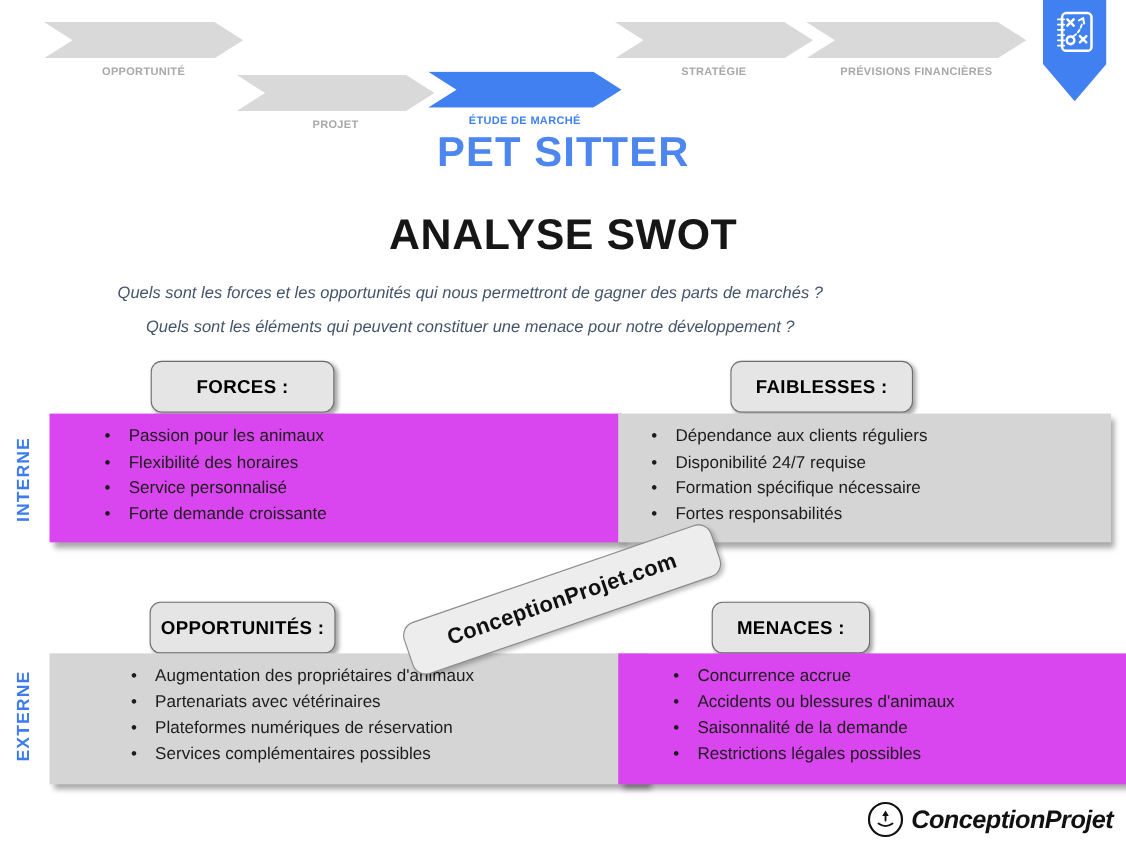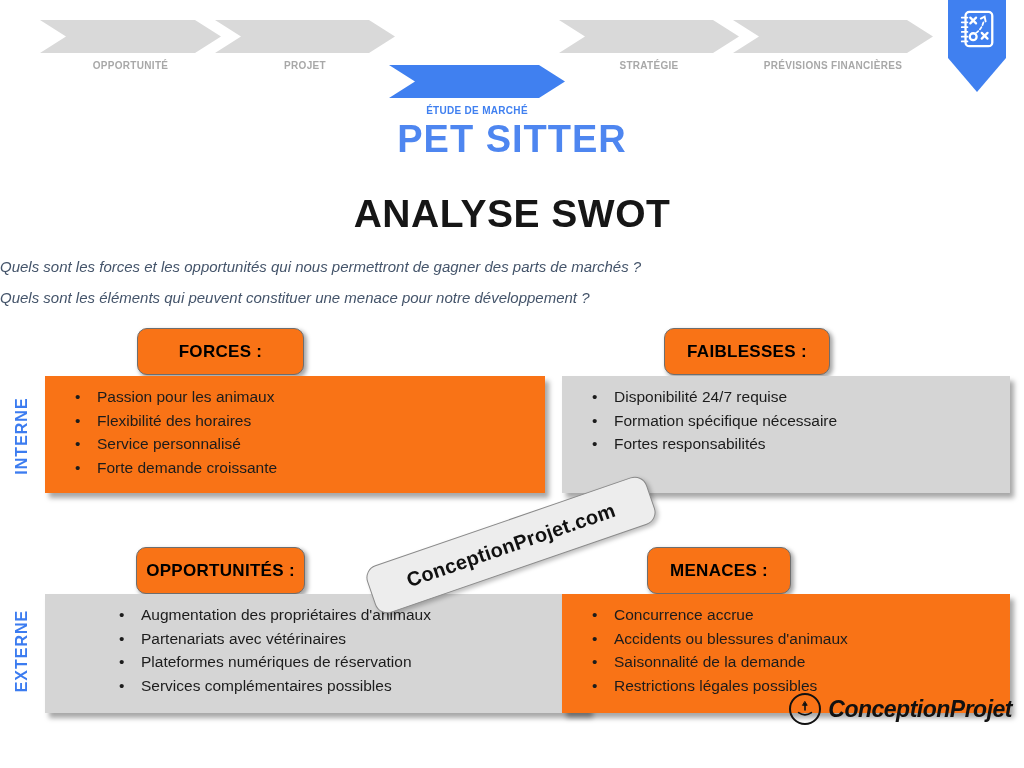--- a/index.html
+++ b/index.html
@@ -5,21 +5,21 @@
   html,body{margin:0;padding:0;background:#fff;}
   .canvas{
     position:relative;width:1024px;height:768px;background:#ffffff;overflow:hidden;
     font-family:"Liberation Sans", sans-serif;
   }
 
   
   .crumbs{position:absolute;left:40px;top:20px;display:flex;}
   .step{position:relative;}
   .step + .step{margin-left:-6px;}
-  .s1{width:181px;}.s2{width:180px;}.s3{width:176px;margin-top:45px;}.s4{width:180px;}.s5{width:200px;}
+  .s1{width:181px;}.s2{width:180px;margin-top:48px;}.s3{width:176px;margin-top:45px;}.s4{width:180px;}.s5{width:200px;}
   .chev{
     height:33px;background:#d9d9d9;
     clip-path:polygon(0 0, calc(100% - 26px) 0, 100% 50%, calc(100% - 26px) 100%, 0 100%, 26px 50%);
   }
   .lbl{
     margin-top:7px;text-align:center;font-size:10px;font-weight:bold;
     color:#a8a8a8;letter-spacing:.3px;white-space:nowrap;
   }
   .step.active .chev{background:#4080f0;}
   .step.active .lbl{color:#4080f0;}
@@ -34,43 +34,43 @@
   
   .ptitle{
     position:absolute;left:0;top:118px;width:1024px;text-align:center;
     font-size:38px;font-weight:bold;color:#4e86f0;letter-spacing:1px;
   }
   .stitle{
     position:absolute;left:0;top:192px;width:1024px;text-align:center;
     font-size:39px;font-weight:bold;color:#161616;letter-spacing:.5px;
   }
   .q{
-    position:absolute;left:0;width:855px;text-align:left;font-style:italic;
+    position:absolute;left:0;width:855px;text-align:center;font-style:italic;
     font-size:15px;color:#44546a;font-weight:500;
   }
   .q1{top:258px;}.q2{top:289px;}
 
   
   .hbox{
-    position:absolute;height:47px;box-sizing:border-box;background:#f97316;
+    position:absolute;height:47px;box-sizing:border-box;background:#e5e5e5;
     border:1.6px solid #6e6e6e;border-radius:10px;
     box-shadow:2.5px 2.5px 4px rgba(0,0,0,.35);
     display:flex;align-items:center;justify-content:center;
     font-size:17px;font-weight:bold;color:#000;letter-spacing:.3px;
   }
   .h-forces{left:137px;top:328px;width:167px;}
   .h-faiblesses{left:635px;top:328px;width:166px;margin-left:29px;}
   .h-opportunites{left:136px;top:547px;width:169px;}
   .h-menaces{left:647px;top:547px;width:144px;}
 
   
   .panel{
     position:absolute;box-shadow:4px 5px 5px rgba(0,0,0,.35);
   }
-  .blue{background:#f97316;}
+  .blue{background:#d946ef;padding-left:20px;}
   .gray{background:#d5d5d5;}
   .p-forces{left:45px;top:376px;width:500px;height:117px;}
   .p-faiblesses{left:562px;top:376px;width:448px;height:117px;}
   .p-opportunites{left:45px;top:594px;width:500px;height:119px;padding-left:44px;}
   .p-menaces{left:562px;top:594px;width:448px;height:119px;}
   .panel ul{list-style:none;margin:0;padding:9px 0 0 0;}
   .panel li{
     position:relative;padding-left:52px;line-height:23.5px;
     font-size:15.5px;color:#1c1c1c;
   }
@@ -90,21 +90,21 @@
     position:absolute;left:363px;top:520px;width:296px;height:50px;box-sizing:border-box;
     background:#ededed;border:1.6px solid #8a8a8a;border-radius:13px;
     transform:rotate(-19deg);
     box-shadow:2px 3px 4px rgba(0,0,0,.25);
     display:flex;align-items:center;justify-content:center;
     font-size:20px;font-weight:bold;color:#111;letter-spacing:.3px;
   }
 
   
   .footer{
-    position:absolute;right:12px;top:693px;display:flex;align-items:center;gap:7px;
+    position:absolute;right:12px;top:729px;display:flex;align-items:center;gap:7px;
   }
   .brand-circle{
     width:32px;height:32px;border:2.5px solid #111;border-radius:50%;
     display:flex;align-items:center;justify-content:center;box-sizing:border-box;
   }
   .brand-name{
     font-size:23px;font-weight:bold;font-style:italic;color:#111;letter-spacing:-.5px;
   }
 </style>
 </head>
@@ -172,20 +172,21 @@
   <div class="panel blue p-forces">
     <ul>
       <li><span>Passion pour les animaux</span></li>
       <li><span>Flexibilité des horaires</span></li>
       <li><span>Service personnalisé</span></li>
       <li><span>Forte demande croissante</span></li>
     </ul>
   </div>
   <div class="panel gray p-faiblesses">
     <ul>
+      <li><span>Dépendance aux clients réguliers</span></li>
       <li><span>Disponibilité 24/7 requise</span></li>
       <li><span>Formation spécifique nécessaire</span></li>
       <li><span>Fortes responsabilités</span></li>
     </ul>
   </div>
   <div class="panel gray p-opportunites">
     <ul>
       <li><span>Augmentation des propriétaires d'animaux</span></li>
       <li><span>Partenariats avec vétérinaires</span></li>
       <li><span>Plateformes numériques de réservation</span></li>

